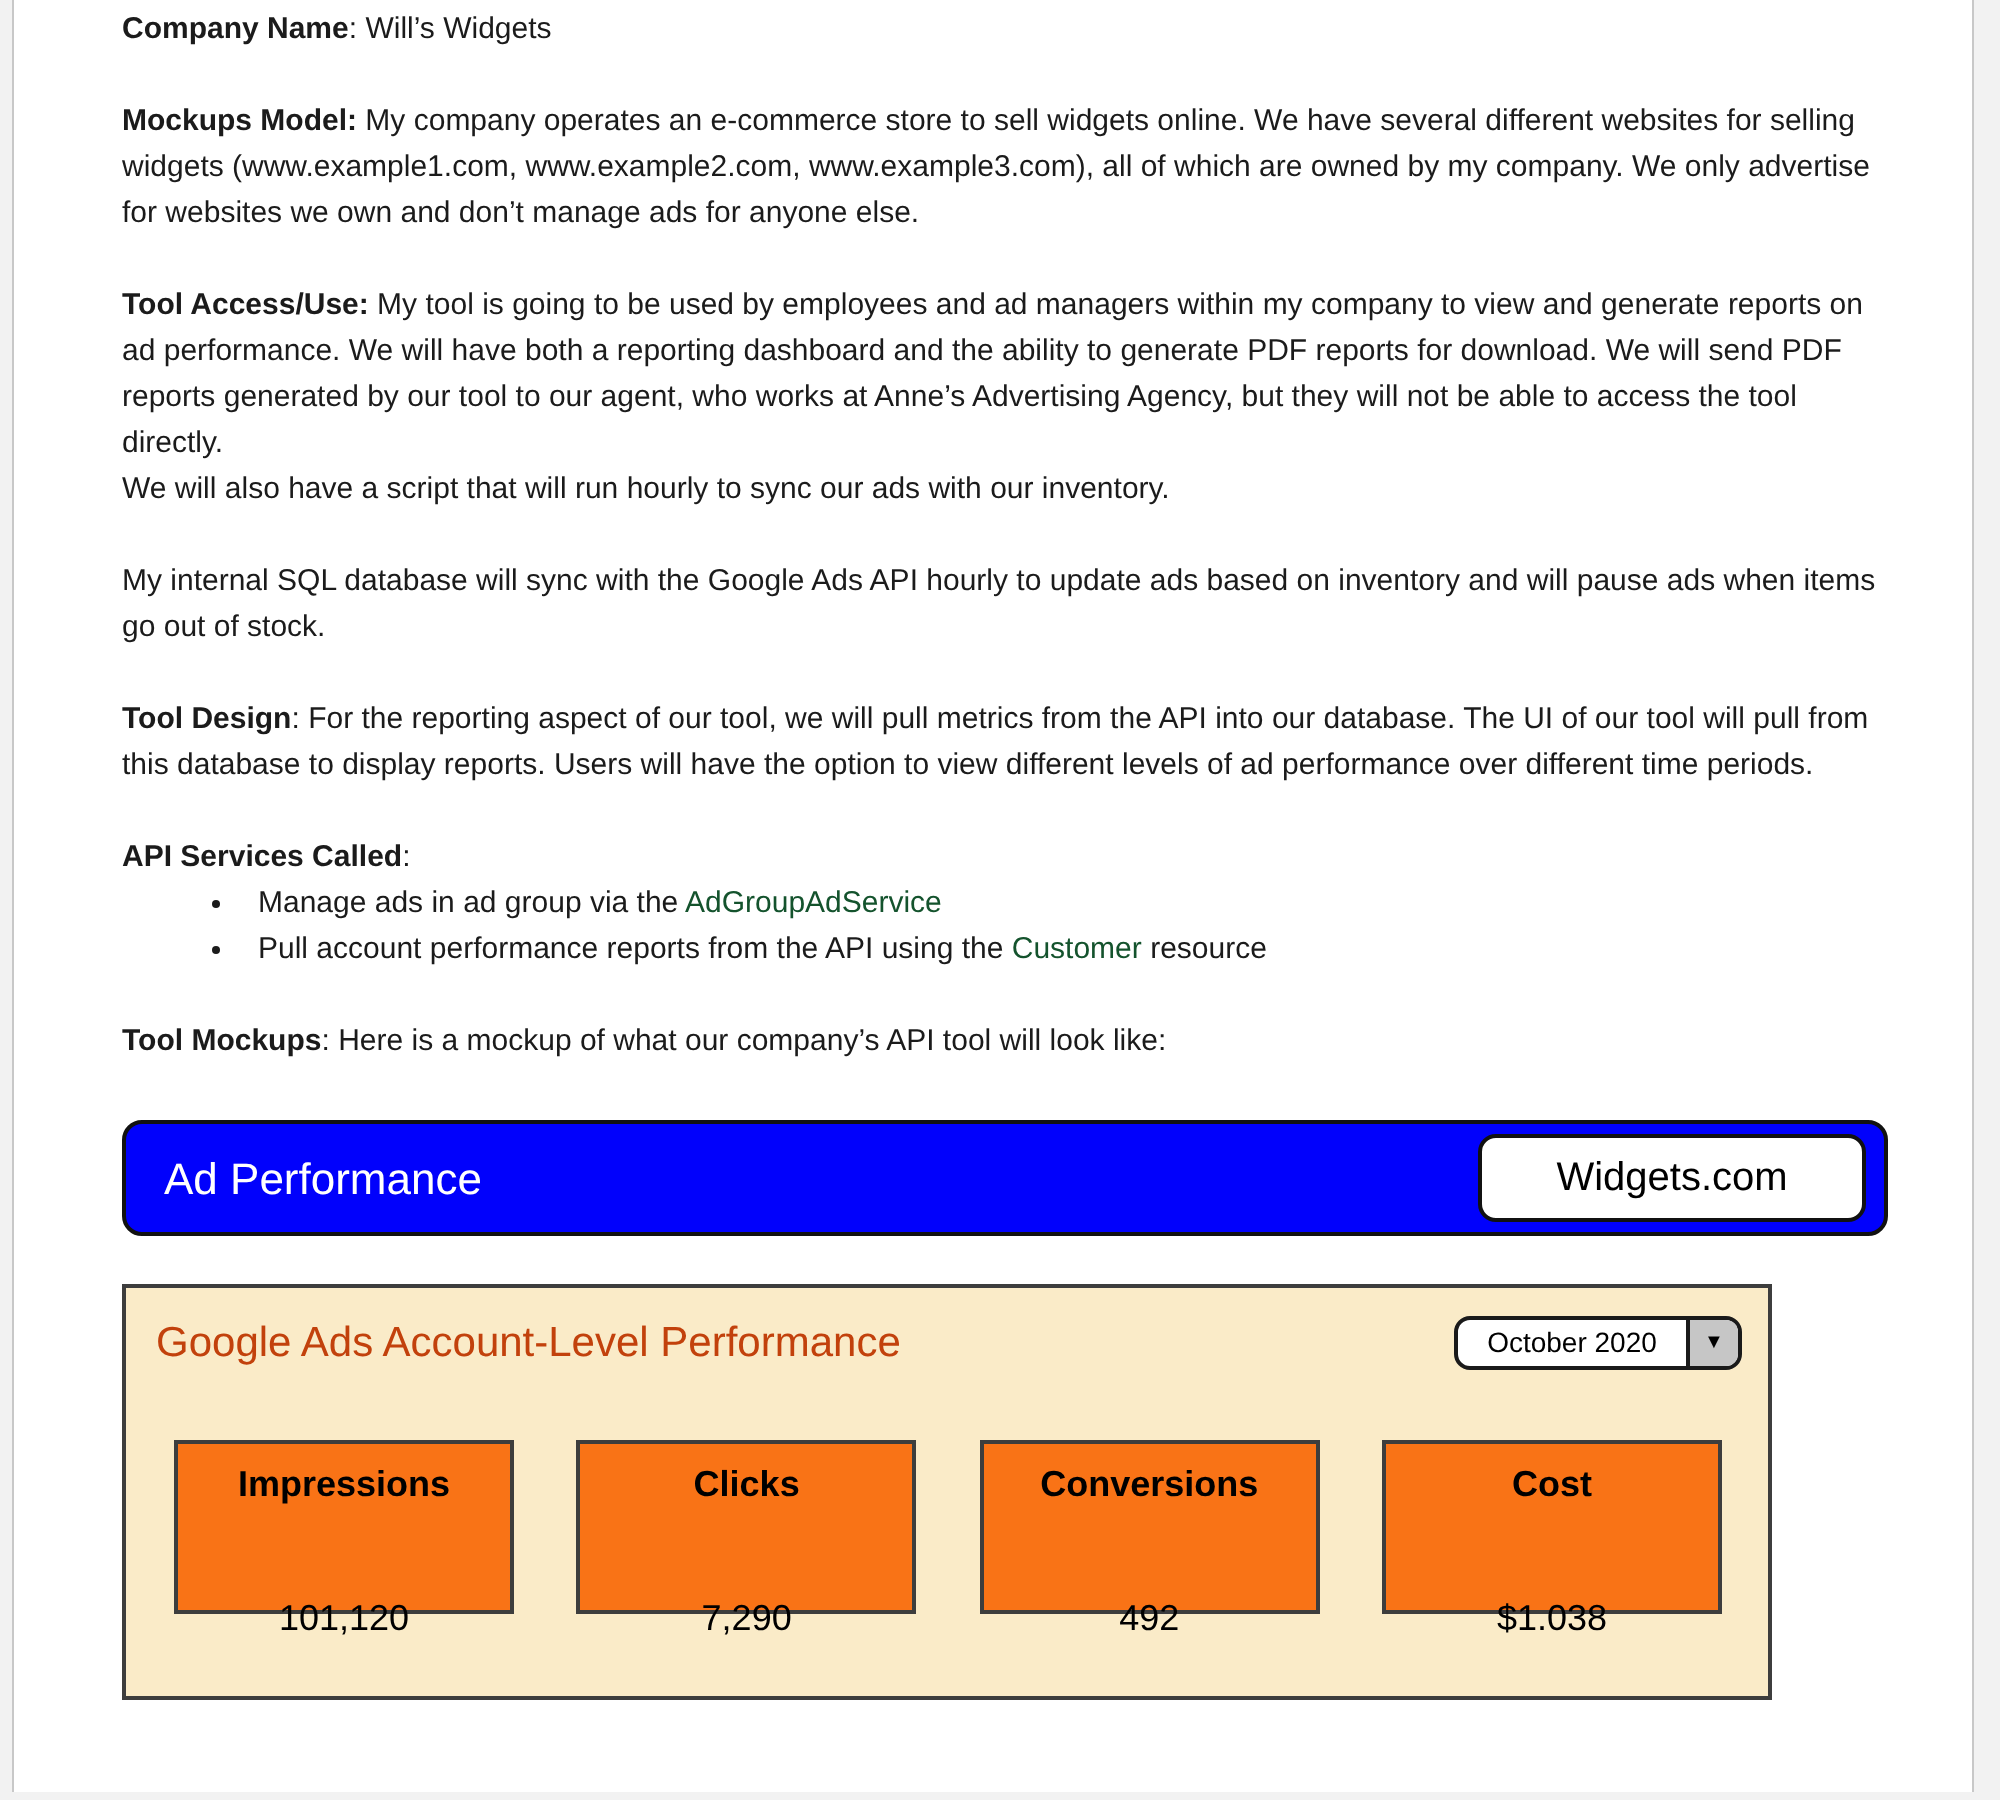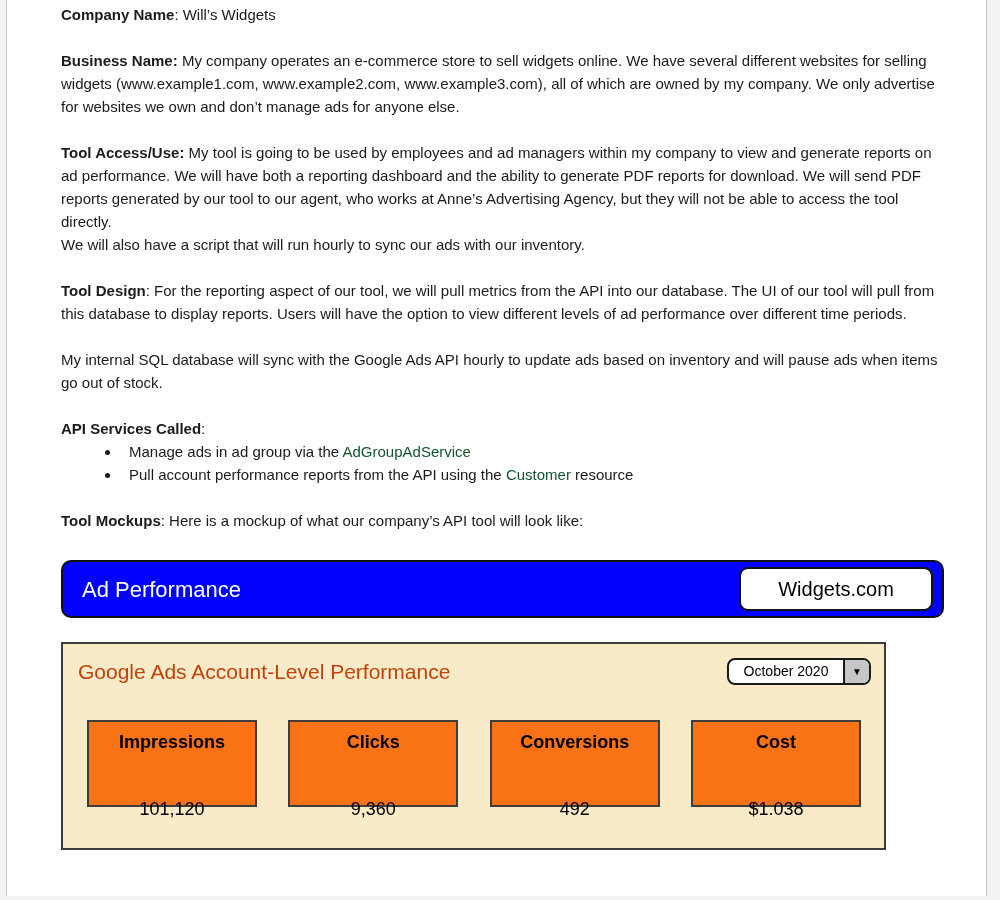--- a/index.html
+++ b/index.html
@@ -130,27 +130,27 @@
   .panel-link-row a { font-size: 15px; }
 </style>
 </head>
 <body>
 
 <div class="page">
   <div class="content">
 
     <p class="para"><b>Company Name</b><span>: Will’s Widgets</span></p>
 
-    <p class="para"><b>Business Name:</b><span> My company operates an e-commerce store to sell widgets online. We have several different websites for selling widgets (www.example1.com, www.example2.com, www.example3.com), all of which are owned by my company. We only advertise for websites we own and don’t manage ads for anyone else.</span></p>
+    <p class="para"><b>Mockups Model:</b><span> My company operates an e-commerce store to sell widgets online. We have several different websites for selling widgets (www.example1.com, www.example2.com, www.example3.com), all of which are owned by my company. We only advertise for websites we own and don’t manage ads for anyone else.</span></p>
 
     <p class="para"><b>Tool Access/Use:</b><span> My tool is going to be used by employees and ad managers within my company to view and generate reports on ad performance. We will have both a reporting dashboard and the ability to generate PDF reports for download. We will send PDF reports generated by our tool to our agent, who works at Anne’s Advertising Agency, but they will not be able to access the tool directly.</span><br><span>We will also have a script that will run hourly to sync our ads with our inventory.</span></p>
 
+    <p class="para">My internal SQL database will sync with the Google Ads API hourly to update ads based on inventory and will pause ads when items go out of stock.</p>
+
     <p class="para"><b>Tool Design</b><span>: For the reporting aspect of our tool, we will pull metrics from the API into our database. The UI of our tool will pull from this database to display reports. Users will have the option to view different levels of ad performance over different time periods.</span></p>
-
-    <p class="para">My internal SQL database will sync with the Google Ads API hourly to update ads based on inventory and will pause ads when items go out of stock.</p>
 
     <p style="margin-bottom:0" class="para-head"><b>API Services Called</b><span>:</span></p>
 
     <ul class="bullets">
       <li><span>Manage ads in ad group via the </span><a class="doc-link">AdGroupAdService</a></li>
       <li><span>Pull account performance reports from the API using the </span><a class="doc-link">Customer</a><span> resource</span></li>
     </ul>
 
     <p class="para" style="margin-bottom:13px"><b>Tool Mockups</b><span>: Here is a mockup of what our company’s API tool will look like:</span></p>
 
@@ -168,21 +168,21 @@
         </div>
       </div>
 
       <div class="cards">
         <div class="card">
           <div class="card-label">Impressions</div>
           <div class="card-value">101,120</div>
         </div>
         <div class="card">
           <div class="card-label">Clicks</div>
-          <div class="card-value">9,360</div>
+          <div class="card-value">7,290</div>
         </div>
         <div class="card">
           <div class="card-label">Conversions</div>
           <div class="card-value">492</div>
         </div>
         <div class="card">
           <div class="card-label">Cost</div>
           <div class="card-value">$1.038</div>
         </div>
       </div>

